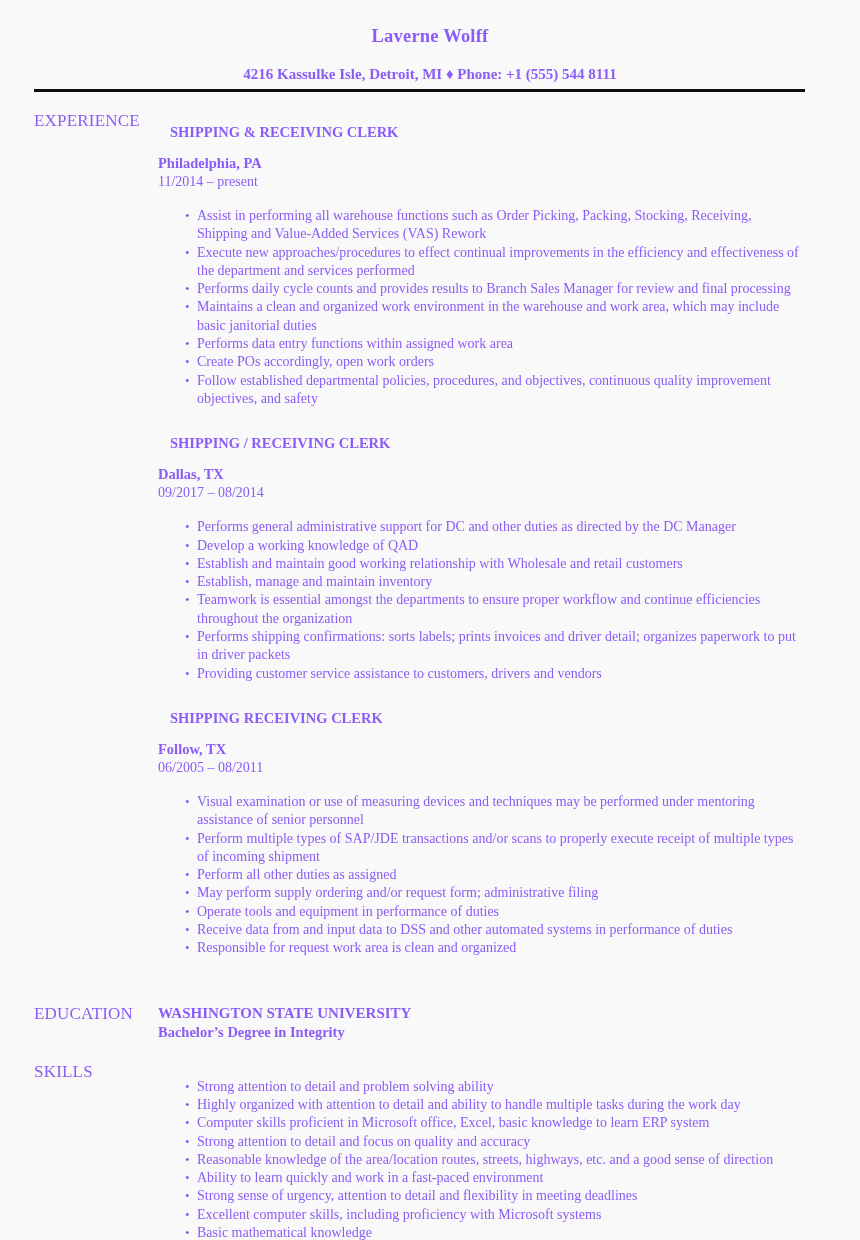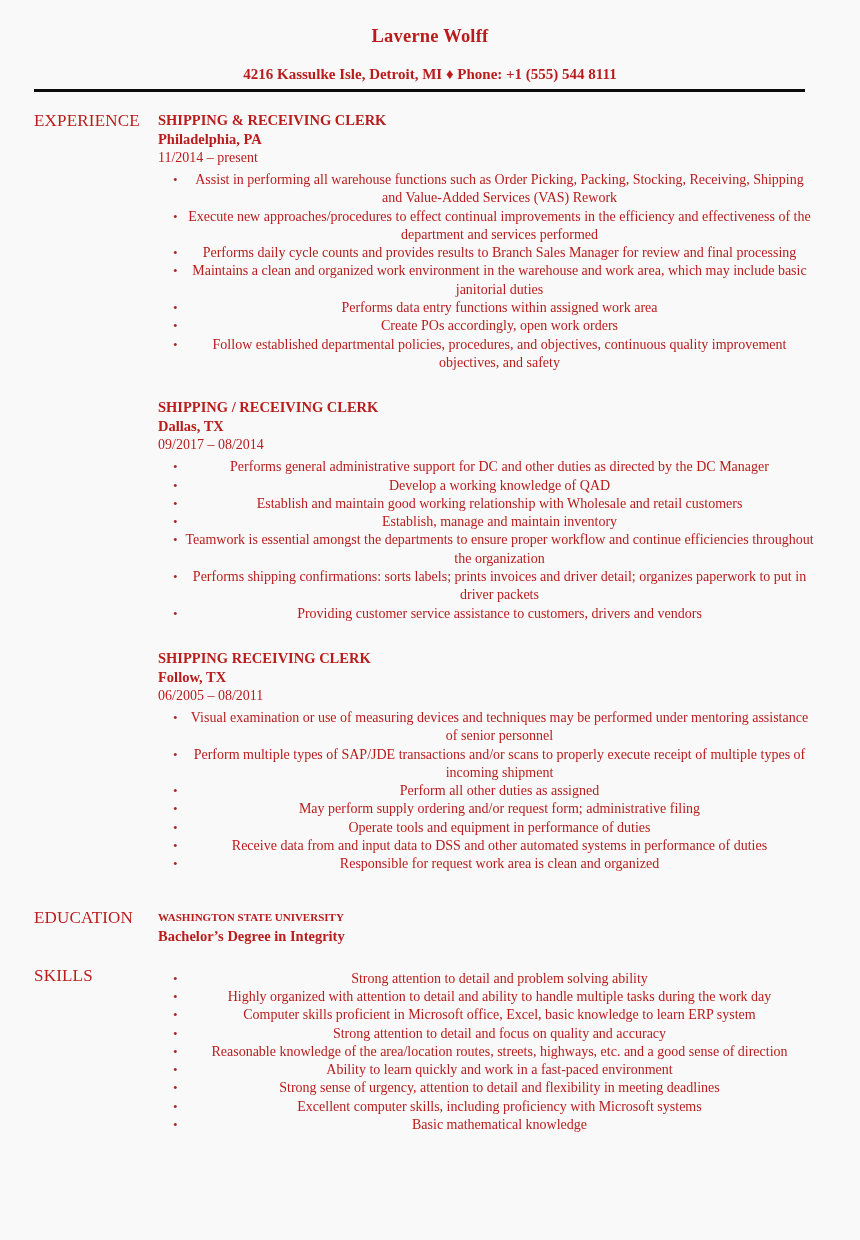--- a/index.html
+++ b/index.html
@@ -7,21 +7,21 @@
     margin: 0;
     padding: 0;
     background: #f9f9f9;
   }
   .page {
     position: relative;
     width: 860px;
     height: 1240px;
     box-sizing: border-box;
     background: #f9f9f9;
-    color: #b91c1c;
+    color: #8b5cf6;
     font-family: "Liberation Serif", "DejaVu Serif", serif;
     font-size: 14px;
     padding: 24px 34px 0 34px;
     overflow: hidden;
   }
   .header h1 {
     margin: 2px 0 0 0;
     text-align: center;
     font-size: 18.5px;
     line-height: 20px;
@@ -56,56 +56,55 @@
     font-size: 17px;
     line-height: 19px;
     letter-spacing: 0.2px;
   }
   .section-content {
     width: 660px;
     flex: 0 0 660px;
   }
   .job + .job { margin-top: 26px; }
   .job-title {
-    margin: 0;
+    margin: 12px;
     font-size: 14.5px;
     line-height: 19px;
     font-weight: bold;
   }
   .job-location {
     margin: 0;
     font-size: 14.5px;
     line-height: 19px;
     font-weight: bold;
   }
   .job-dates {
     line-height: 18px;
     margin-bottom: 1px;
   }
   ul.bullet-list {
     list-style: none;
-    margin: 4px;
+    margin: 16px;
     padding: 0 0 0 10px;
-    text-align: center;
   }
   ul.bullet-list li {
     position: relative;
     padding-left: 13px;
     line-height: 18.3px;
   }
   ul.bullet-list li::before {
     content: "\2022";
     position: absolute;
     left: 1px;
     top: 0;
     font-size: 13px;
   }
   .edu-school {
     margin: 0;
-    font-size: 11px;
+    font-size: 15px;
     line-height: 19px;
     font-weight: bold;
   }
   .edu-degree {
     margin: 0;
     font-size: 14.5px;
     line-height: 19px;
     font-weight: bold;
   }
 </style>

